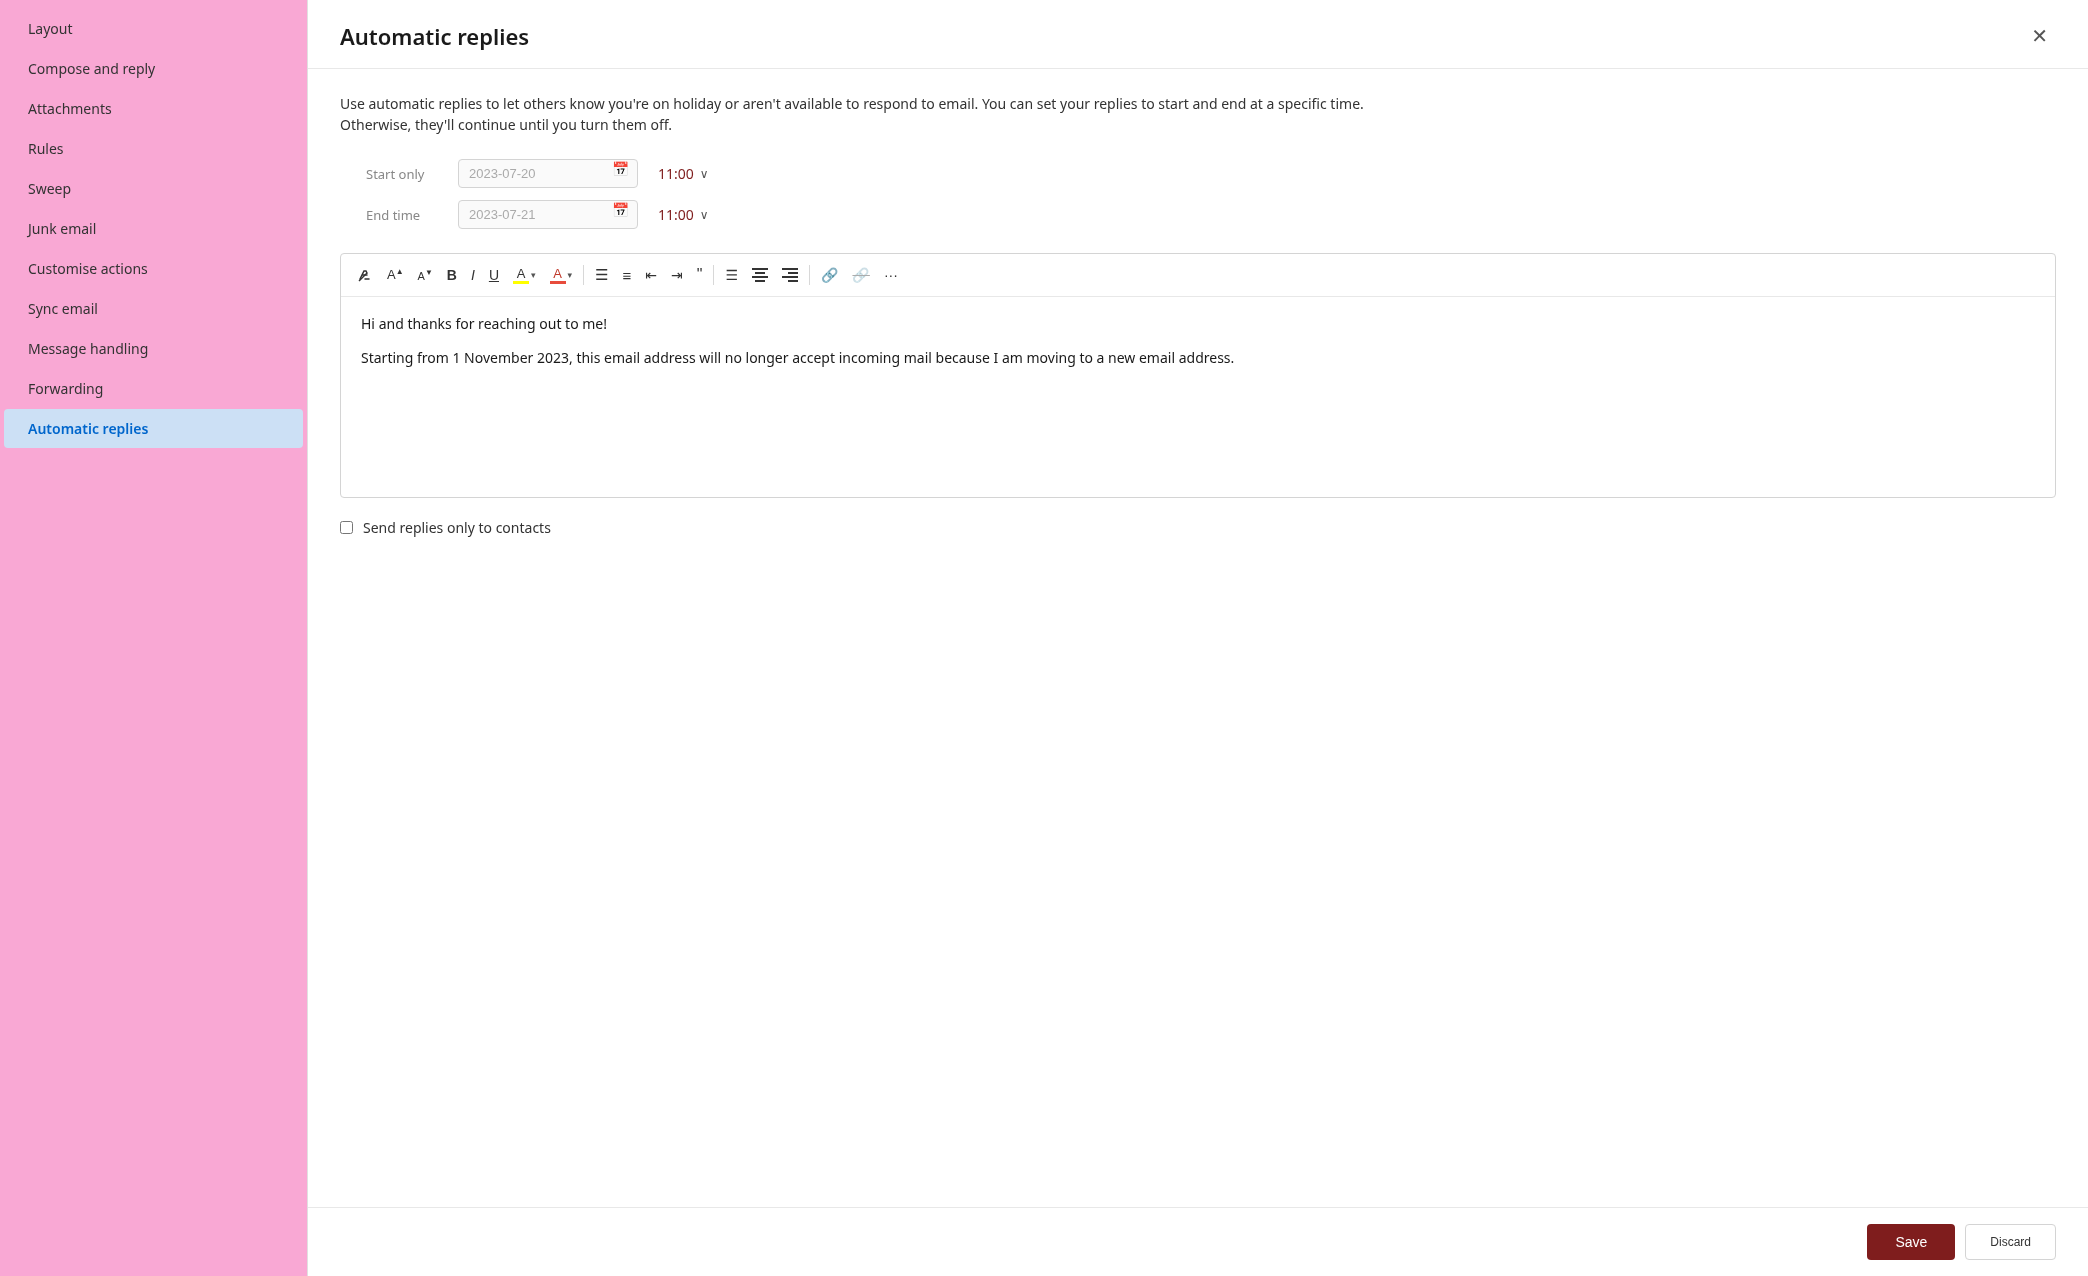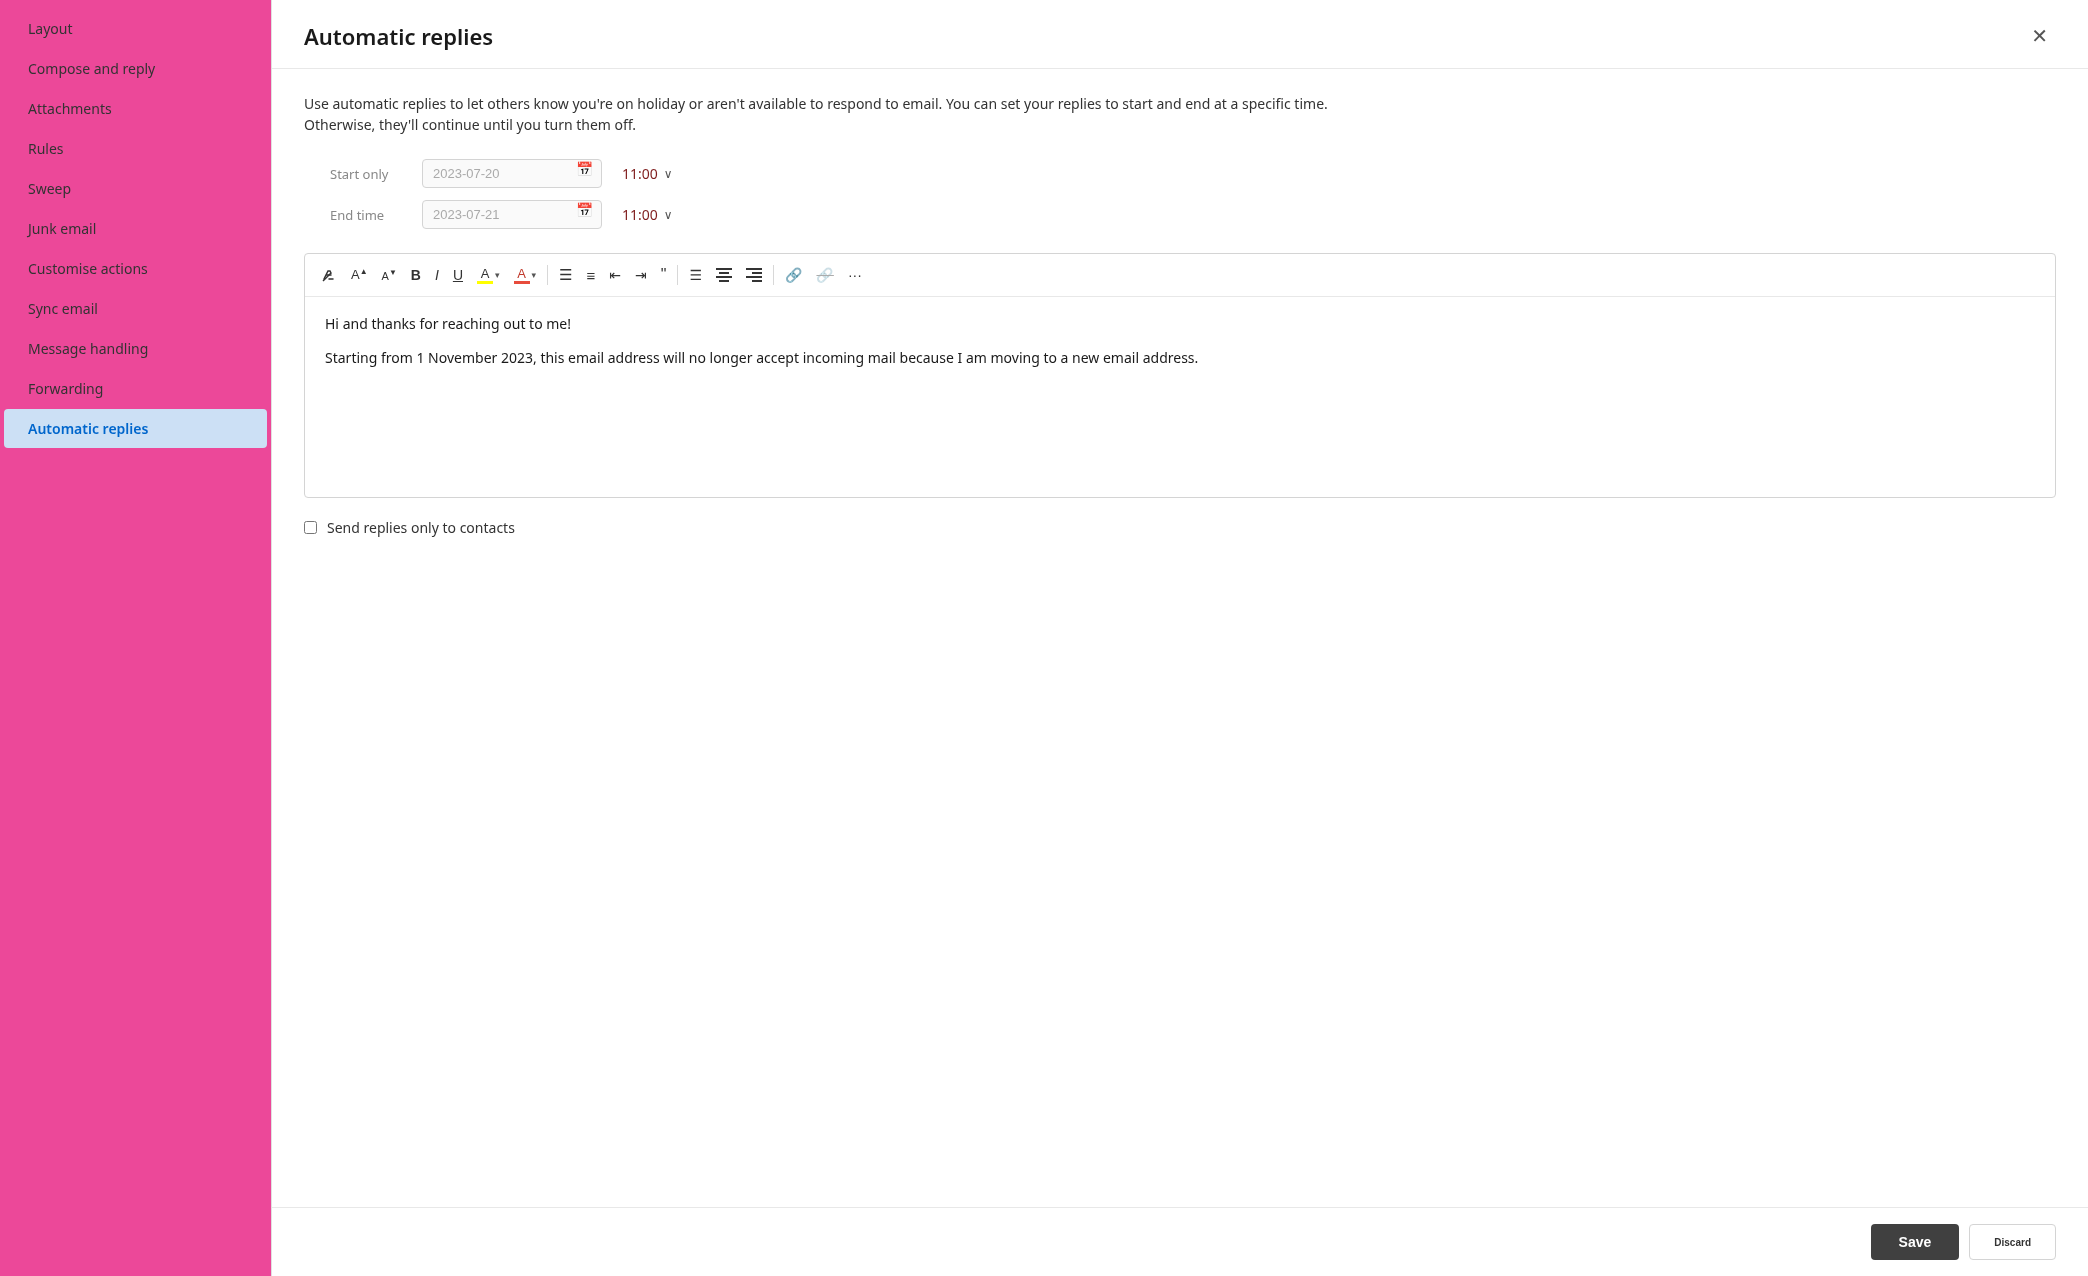--- a/index.html
+++ b/index.html
@@ -6,22 +6,22 @@
     body {
       font-family: 'Segoe UI', system-ui, sans-serif;
       background: #f5f5f5;
       display: flex;
       height: 100vh;
       overflow: hidden;
     }
 
     
     .sidebar {
-      width: 272px;
-      background: #ec4899;
+      width: 308px;
+      background: #f9a8d4;
       border-right: 1px solid #e0e0e0;
       padding: 8px 0;
       flex-shrink: 0;
     }
     .sidebar-item {
       padding: 10px 24px;
       font-size: 14px;
       color: #333;
       cursor: pointer;
       border-radius: 4px;
@@ -260,38 +260,37 @@
 
     
     .dialog-footer {
       padding: 16px 32px;
       border-top: 1px solid #e8e8e8;
       display: flex;
       justify-content: flex-end;
       gap: 10px;
     }
     .btn-save {
-      background: #404040;
+      background: #7f1d1d;
       color: #fff;
       border: none;
       padding: 10px 28px;
       border-radius: 4px;
       font-size: 14px;
-      font-weight: 700;
+      font-weight: 400;
       cursor: pointer;
     }
     .btn-discard {
       background: #fff;
       color: #333;
       border: 1px solid #d4d4d4;
       padding: 10px 24px;
       border-radius: 4px;
-      font-size: 10px;
-      cursor: pointer;
-      font-weight: bold;
+      font-size: 12px;
+      cursor: pointer;
     }
   </style>
 </head>
 <body>
 
 <nav class="sidebar">
   <div class="sidebar-item">Layout</div>
   <div class="sidebar-item">Compose and reply</div>
   <div class="sidebar-item">Attachments</div>
   <div class="sidebar-item">Rules</div>

